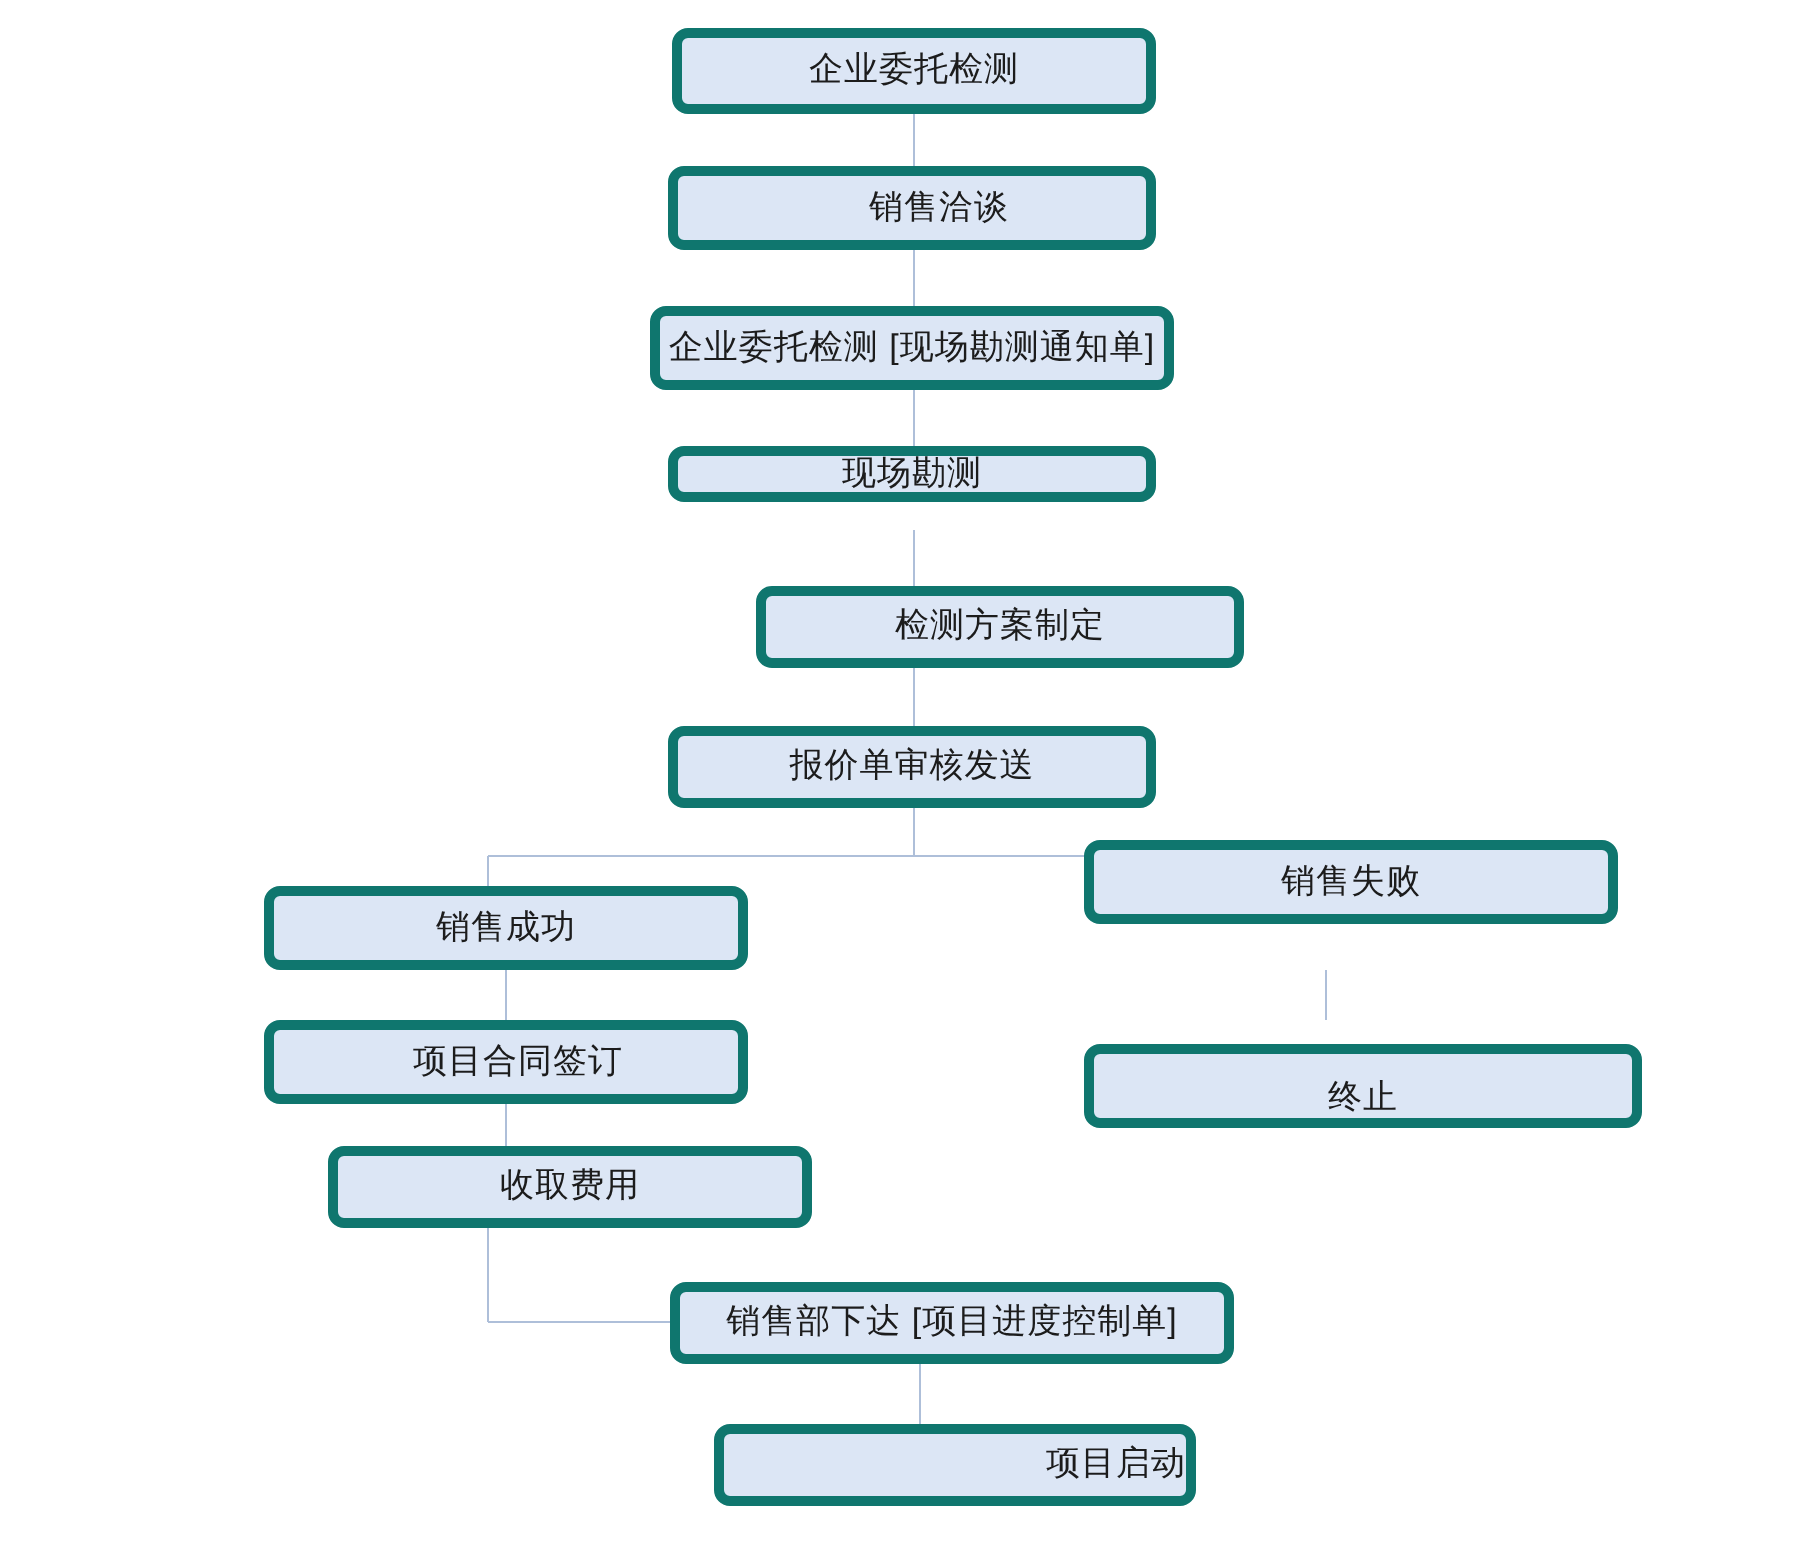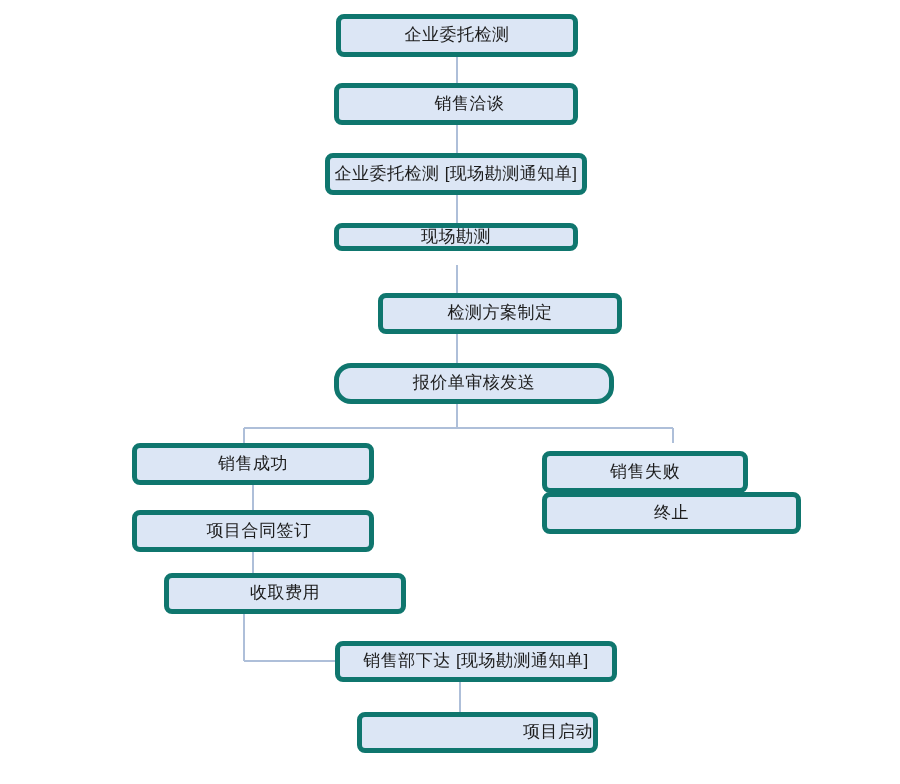--- a/index.html
+++ b/index.html
@@ -92,45 +92,45 @@
   </div>
 
   <div class="node" style="left:334px; top:223px; width:244px; height:28px;">
     <span>现场勘测</span>
   </div>
 
   <div class="node" style="left:334px; top:293px; width:244px; height:41px;margin-left:44px;">
     <span>检测方案制定</span>
   </div>
 
-  <div class="node" style="left:334px; top:363px; width:280px; height:41px;border-radius:17px;">
+  <div class="node" style="left:334px; top:363px; width:244px; height:41px;">
     <span>报价单审核发送</span>
   </div>
 
   <div class="node" style="left:132px; top:443px; width:242px; height:42px;">
     <span>销售成功</span>
   </div>
 
-  <div class="node" style="left:542px; top:451px; width:206px; height:42px;">
+  <div class="node" style="left:542px; top:420px; width:267px; height:42px;">
     <span>销售失败</span>
   </div>
 
   <div class="node" style="left:132px; top:510px; width:242px; height:42px;padding-left:12px;">
     <span>项目合同签订</span>
   </div>
 
-  <div class="node" style="left:542px; top:492px; width:259px; height:42px;">
+  <div class="node" style="left:542px; top:522px; width:279px; height:42px;align-items:flex-end;">
     <span>终止</span>
   </div>
 
   <div class="node" style="left:132px; top:573px; width:242px; height:41px;margin-left:32px;">
     <span>收取费用</span>
   </div>
 
   <div class="node" style="left:335px; top:641px; width:282px; height:41px;">
-    <span>销售部下达 [现场勘测通知单]</span>
+    <span>销售部下达 [项目进度控制单]</span>
   </div>
 
   <div class="node" style="left:357px; top:712px; width:241px; height:41px;justify-content:flex-end;">
     <span>项目启动</span>
   </div>
 
 </div>
 
 </body></html>

